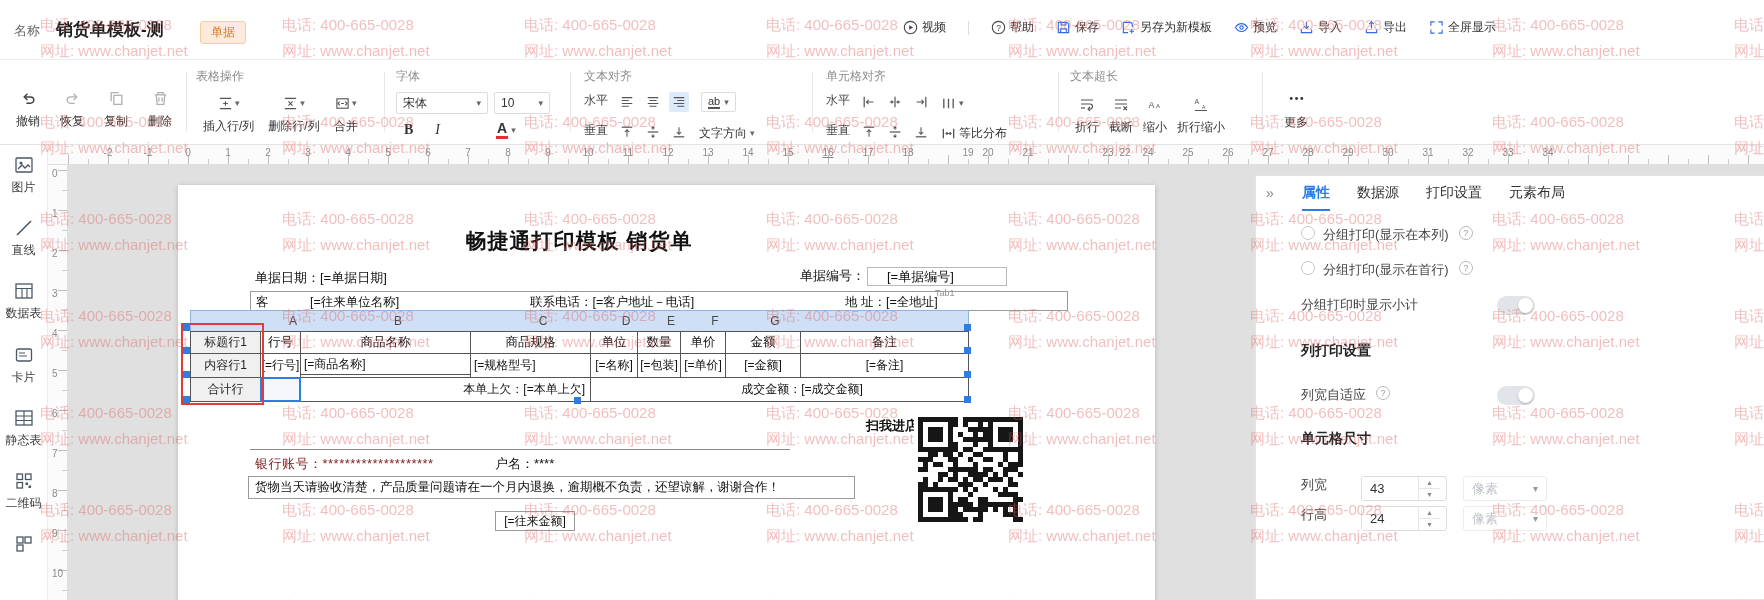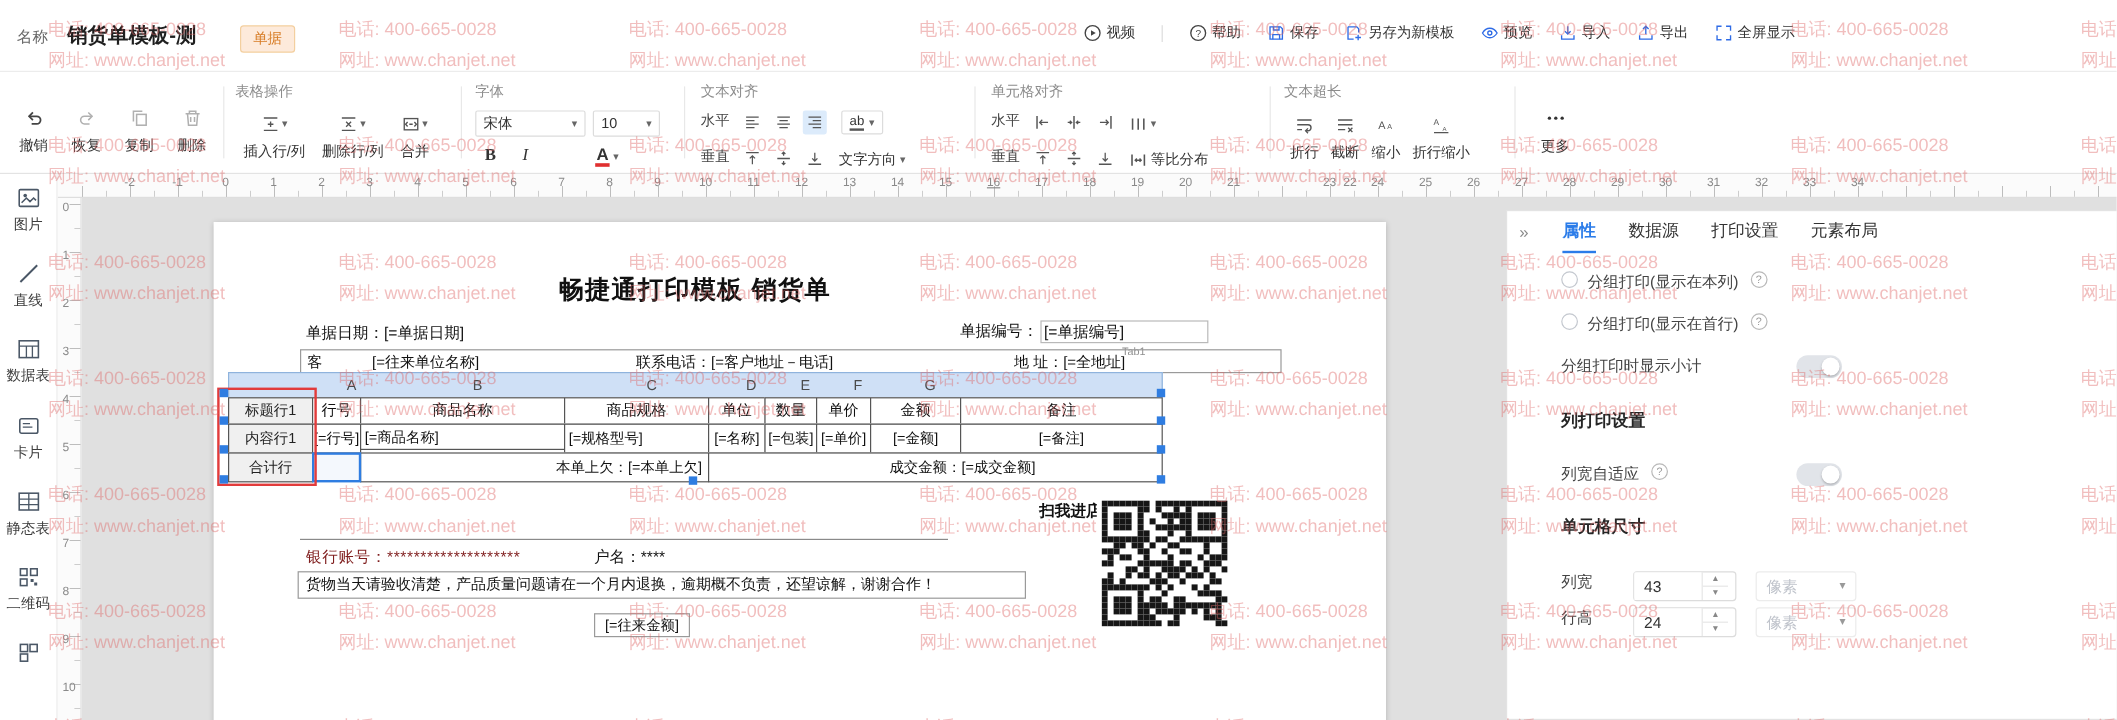--- a/index.html
+++ b/index.html
@@ -75,21 +75,21 @@
 .side-item .icn{width:20px;height:20px}
 .side-item .lbl{font-size:12px;color:#3c3c3c;text-align:center;width:44px}
 
 
 .canvas{position:absolute;left:68px;top:165px;width:1696px;height:435px;background:#e0e0e0;overflow:hidden;z-index:1}
 .page{position:absolute;left:110px;top:20px;width:977px;height:430px;background:#fff;box-shadow:0 1px 5px rgba(0,0,0,.2)}
 .page>*{position:absolute}
 .pg-title{left:6px;top:42px;width:790px;text-align:center;font-size:21px;font-weight:bold;color:#111;letter-spacing:1px}
 .pg-date{left:77px;top:84px;font-size:13px;color:#111}
 .pg-docno{left:622px;top:82px;font-size:13px;color:#111;white-space:nowrap}
-.docno-box{display:inline-block;border:1px solid #b9b9b9;min-width:140px;height:19px;line-height:17px;padding-left:2px;margin-left:2px;vertical-align:top}
+.docno-box{display:inline-block;border:1px solid #b9b9b9;min-width:140px;height:19px;line-height:17px;padding-left:19px;margin-left:2px;vertical-align:top}
 .tab1{left:757px;top:103px;font-size:9px;color:#8f8f8f}
 .cust-row{left:72px;top:106px;width:818px;height:20px;border:1px solid #9a9a9a;font-size:12.5px;color:#111}
 .cust-row span{position:absolute;top:2px;white-space:nowrap}
 .c1{left:5px}.c2{left:59px}.c3{left:279px}.c4{left:594px}
 .letter-band{left:12px;top:125px;width:779px;height:22px;background:#cfe0f6;border:1px solid #8fb3dd}
 .letter-band span{position:absolute;top:3px;transform:translateX(-50%);font-size:12px;color:#4a4a4a}
 .row-label{left:12px;width:71px;background:#f0f0f0;border:1px solid #555;font-size:12px;color:#222;display:flex;align-items:center;justify-content:center}
 .tcell{border:1px solid #555;font-size:12px;color:#111;display:flex;align-items:center;justify-content:center;white-space:nowrap;overflow:hidden;background:#fff}
 .tcell.left{justify-content:flex-start;padding-left:3px}
 .tcell.right{justify-content:flex-end;padding-right:5px}
@@ -539,21 +539,21 @@
         <span class="rh-num" style="left: 500px;">9</span>
         <span class="rh-num" style="left: 540px;">10</span>
         <span class="rh-num" style="left: 580px;">11</span>
         <span class="rh-num" style="left: 620px;">12</span>
         <span class="rh-num" style="left: 660px;">13</span>
         <span class="rh-num" style="left: 700px;">14</span>
         <span class="rh-num" style="left: 740px;">15</span>
         <span class="rh-num" style="left: 780px; text-decoration: underline;">16</span>
         <span class="rh-num" style="left: 820px;">17</span>
         <span class="rh-num" style="left: 860px;">18</span>
-        <span class="rh-num" style="left: 900px;">19</span>
+        <span class="rh-num" style="left: 920px;">19</span>
         <span class="rh-num" style="left: 940px;">20</span>
         <span class="rh-num" style="left: 980px;">21</span>
         <span class="rh-num" style="left: 1077px; text-align: right;">22</span>
         <span class="rh-num" style="left: 1060px;">23</span>
         <span class="rh-num" style="left: 1100px;">24</span>
         <span class="rh-num" style="left: 1140px;">25</span>
         <span class="rh-num" style="left: 1180px;">26</span>
         <span class="rh-num" style="left: 1220px;">27</span>
         <span class="rh-num" style="left: 1260px;">28</span>
         <span class="rh-num" style="left: 1300px;">29</span>

